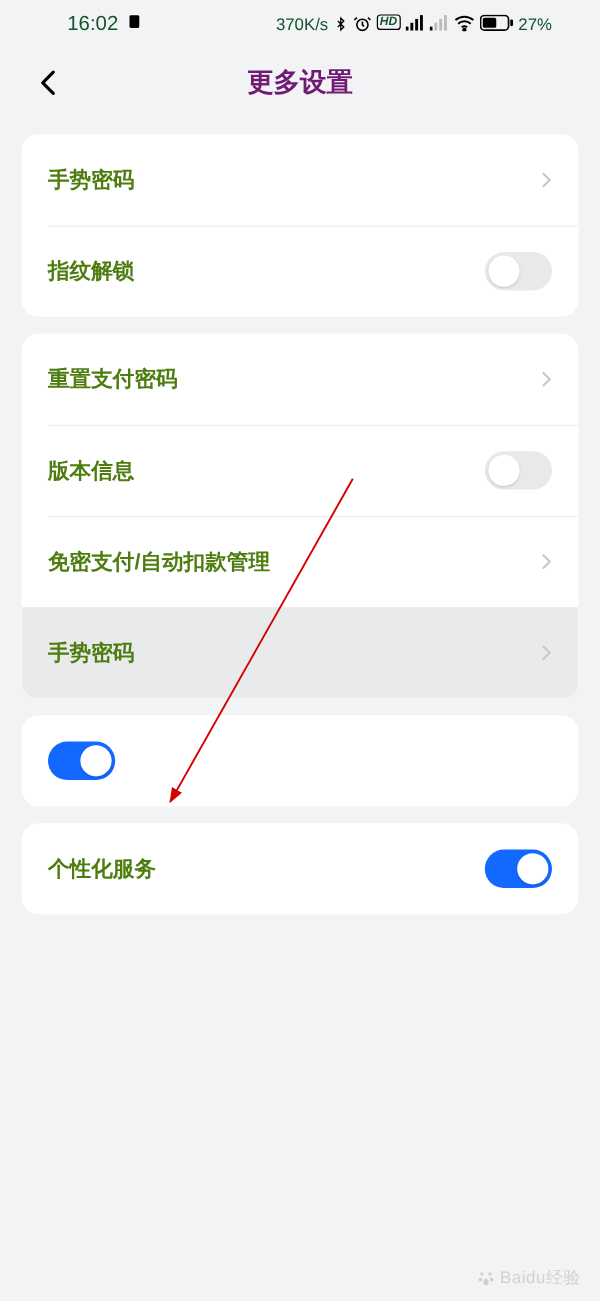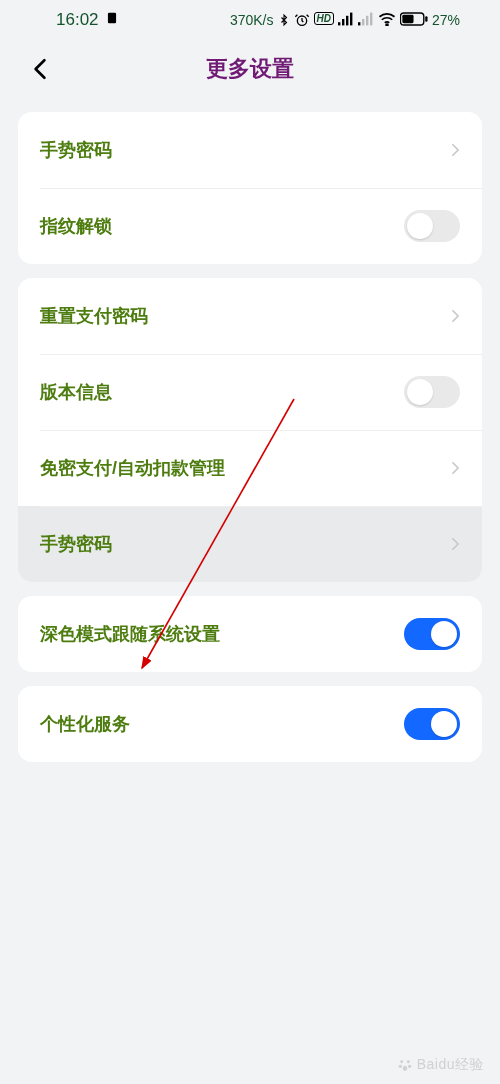--- a/index.html
+++ b/index.html
@@ -212,21 +212,20 @@
       </div>
       <div class="row highlight">
         <span class="row-label">手势密码</span>
         <svg width="9" height="14" viewBox="0 0 10 16" class="chevron">
           <polyline points="2,2 8,8 2,14" fill="none" stroke="currentColor" stroke-width="2" stroke-linecap="round" stroke-linejoin="round"></polyline>
         </svg>
       </div>
     </div>
     <div class="group">
       <div class="row">
-        <span class="row-label">深色模式跟随系统设置</span>
         <div class="toggle on">
           <div class="knob"></div>
         </div>
       </div>
     </div>
     <div class="group">
       <div class="row">
         <span class="row-label">个性化服务</span>
         <div class="toggle on">
           <div class="knob"></div>

